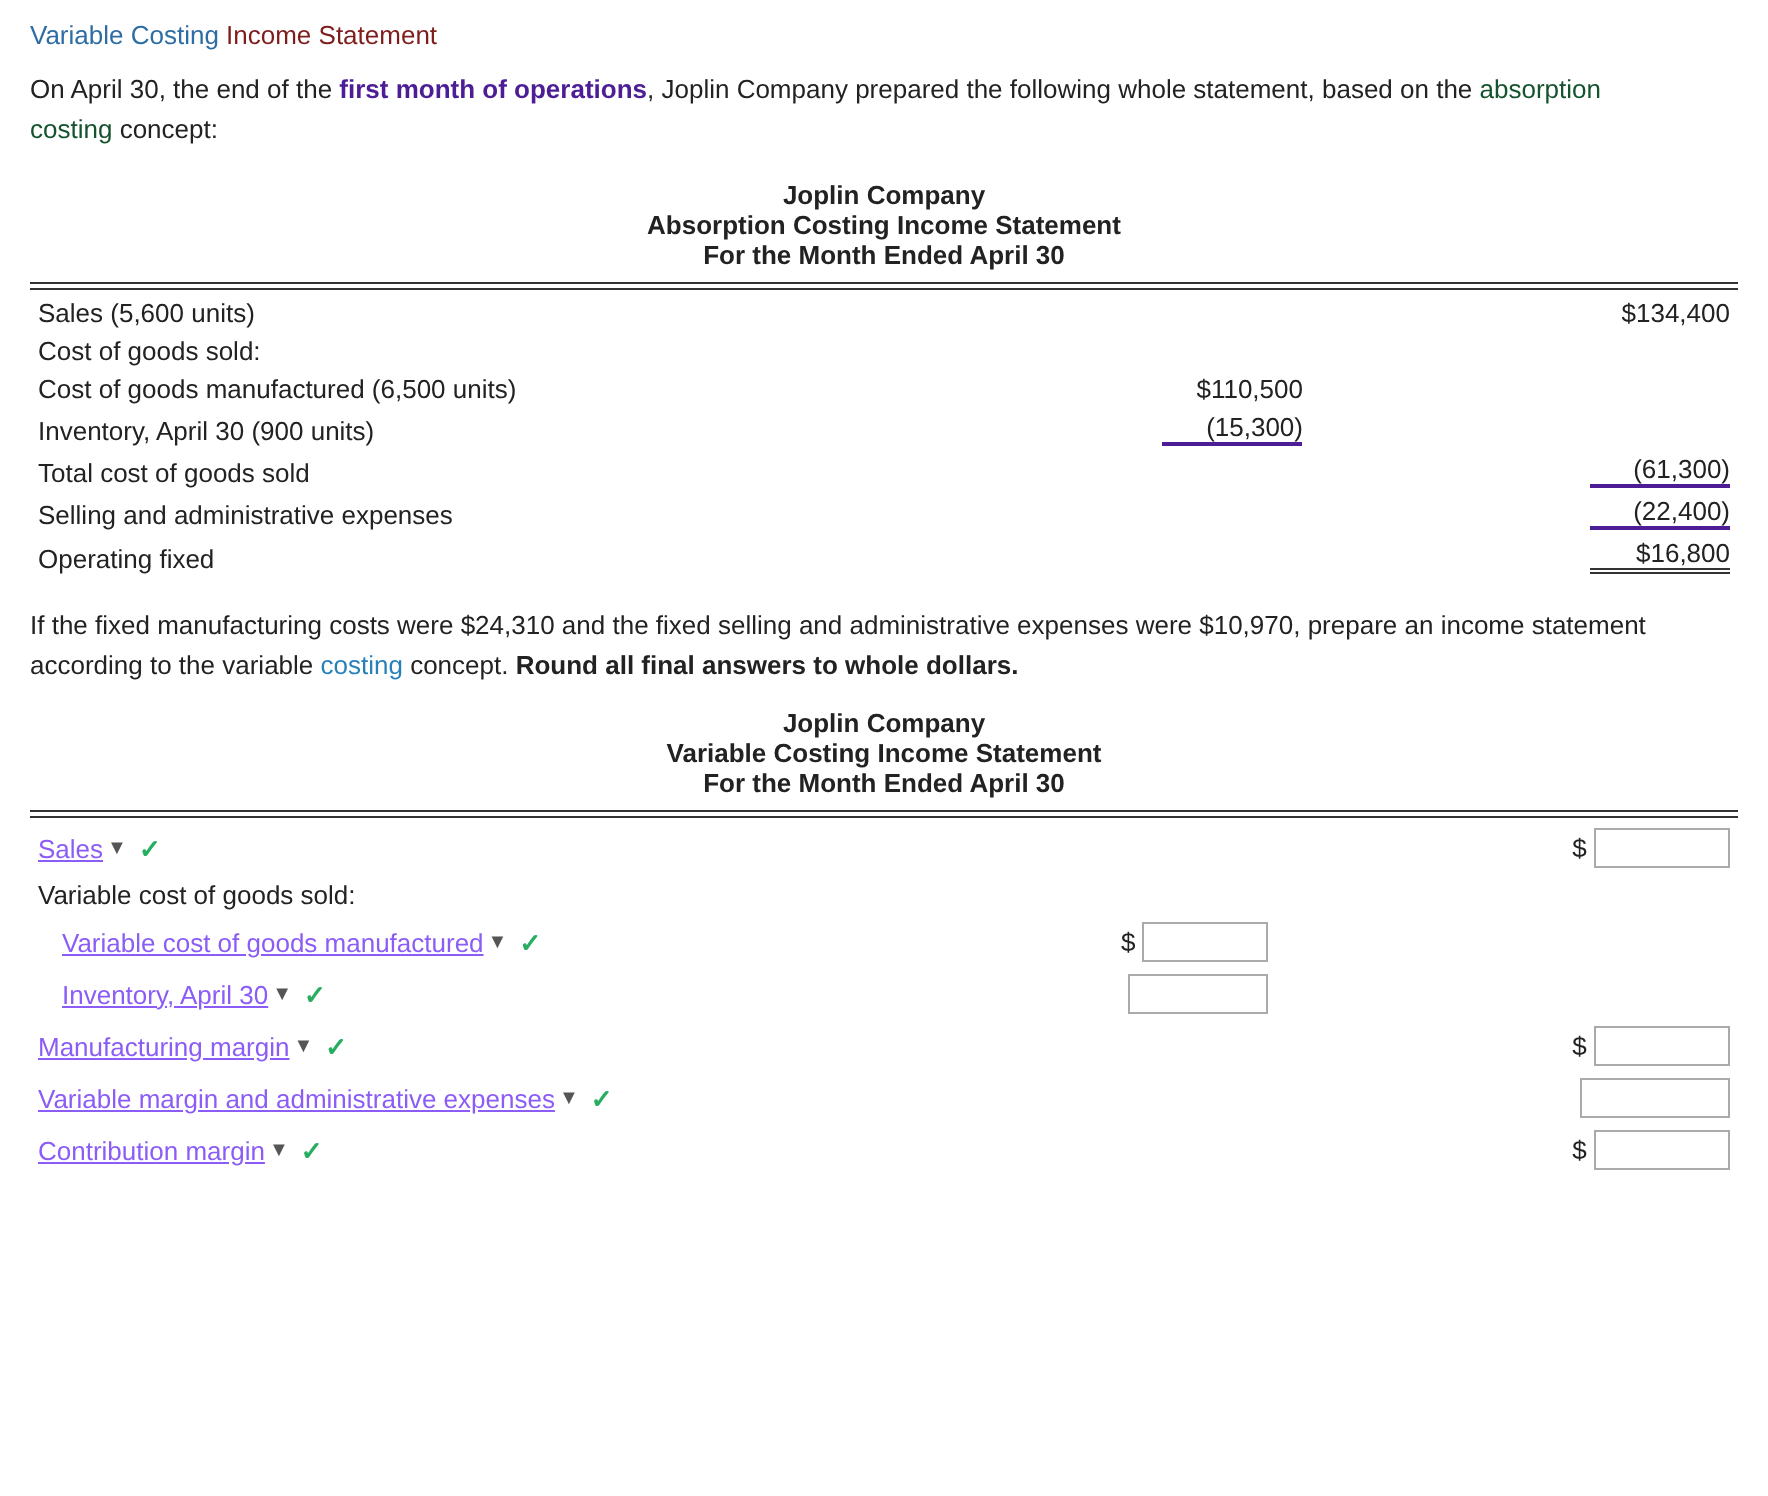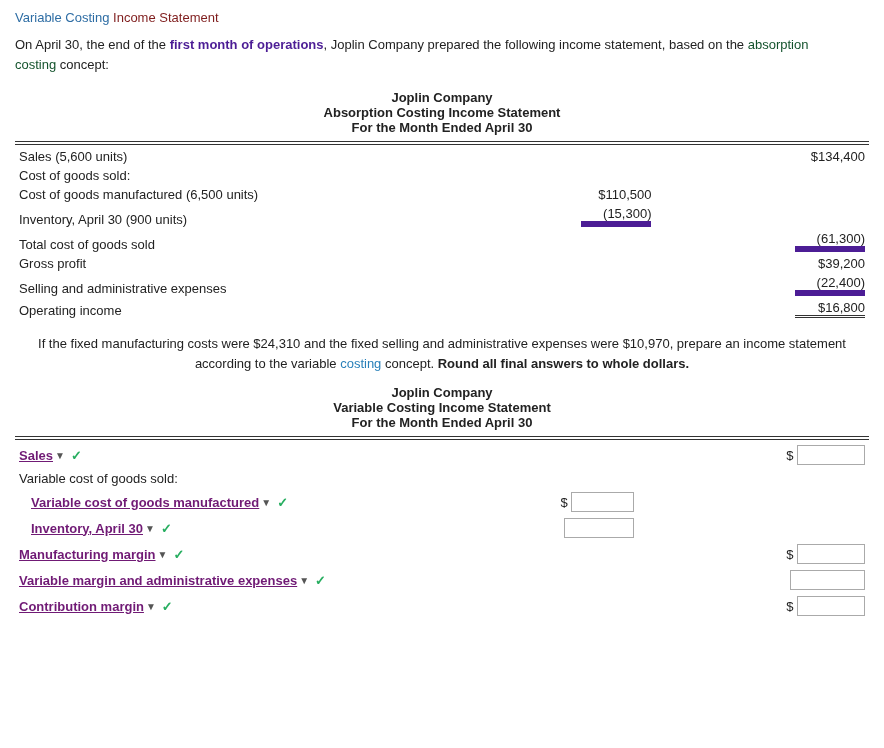--- a/index.html
+++ b/index.html
@@ -44,57 +44,56 @@
     }
     .absorption-table td {
       padding: 2px 4px;
       font-size: 13px;
       vertical-align: bottom;
     }
     .col-label { width: 55%; }
     .col-mid { width: 20%; text-align: right; }
     .col-right { width: 25%; text-align: right; }
     .underline-val {
-      border-bottom: 6px solid #4c1d95;
+      border-bottom: 2px solid #4c1d95;
       display: inline-block;
       min-width: 70px;
       text-align: right;
     }
     .double-underline-val {
       border-bottom: 3px double #333;
       display: inline-block;
       min-width: 70px;
       text-align: right;
     }
     .indent1 { padding-left: 20px; }
     .bottom-section {
       margin-top: 14px;
     }
     .bottom-intro {
       font-size: 13px;
       line-height: 1.5;
       margin-bottom: 12px;
-      text-align: center;
     }
     .bottom-intro .link-blue { color: #2980b9; }
     .bottom-intro .bold { font-weight: bold; }
     .variable-table {
       width: 100%;
       border-collapse: collapse;
     }
     .variable-table td {
       padding: 3px 4px;
       font-size: 13px;
       vertical-align: middle;
     }
     .link-label {
-      color: #701a75;
+      color: #8b5cf6;
       text-decoration: underline;
       cursor: pointer;
-      font-weight: bold;
+      font-weight: normal;
     }
     .dropdown-inline {
       display: inline-flex;
       align-items: center;
       gap: 2px;
     }
     .dropdown-arrow {
       display: inline-block;
       font-size: 10px;
       color: #555;
@@ -123,21 +122,21 @@
     }
   </style>
 </head>
 <body>
 
 <div class="page-title">
   <span>Variable Costing</span><span class="black"> Income Statement</span>
 </div>
 
 <div class="intro-text">
-  <span>On April 30, the end of the </span><span class="bold-blue">first month of operations</span><span>, Joplin Company prepared the following income statement, based on the </span><span class="link-blue">absorption</span><br><span class="link-blue">costing</span><span> concept:</span>
+  <span>On April 30, the end of the </span><span class="bold-blue">first month of operations</span><span>, Joplin Company prepared the following whole statement, based on the </span><span class="link-blue">absorption</span><br><span class="link-blue">costing</span><span> concept:</span>
 </div>
 
 <div class="company-header">
   <div>Joplin Company</div>
   <div>Absorption Costing Income Statement</div>
   <div>For the Month Ended April 30</div>
 </div>
 
 <hr class="thin">
 <hr class="thin">
@@ -173,34 +172,29 @@
       <td class="col-mid"><span class="underline-val">(15,300)</span></td>
       <td class="col-right"></td>
     </tr>
 
     <tr>
       <td class="col-label">Total cost of goods sold</td>
       <td class="col-mid"></td>
       <td class="col-right"><span class="underline-val">(61,300)</span></td>
     </tr>
 
-    <tr>
-      <td class="col-label">Gross profit</td>
-      <td class="col-mid"></td>
-      <td class="col-right">$39,200</td>
-    </tr>
 
     <tr>
       <td class="col-label">Selling and administrative expenses</td>
       <td class="col-mid"></td>
       <td class="col-right"><span class="underline-val">(22,400)</span></td>
     </tr>
 
     <tr>
-      <td class="col-label">Operating income</td>
+      <td class="col-label">Operating fixed</td>
       <td class="col-mid"></td>
       <td class="col-right"><span class="double-underline-val">$16,800</span></td>
     </tr>
   </tbody>
 </table>
 
 <div class="bottom-section">
   <div class="bottom-intro">
     <span>If the fixed manufacturing costs were $24,310 and the fixed selling and administrative expenses were $10,970, prepare an income statement</span><br>
     <span>according to the variable </span><span class="link-blue">costing</span><span> concept. </span><span class="bold">Round all final answers to whole dollars.</span>

